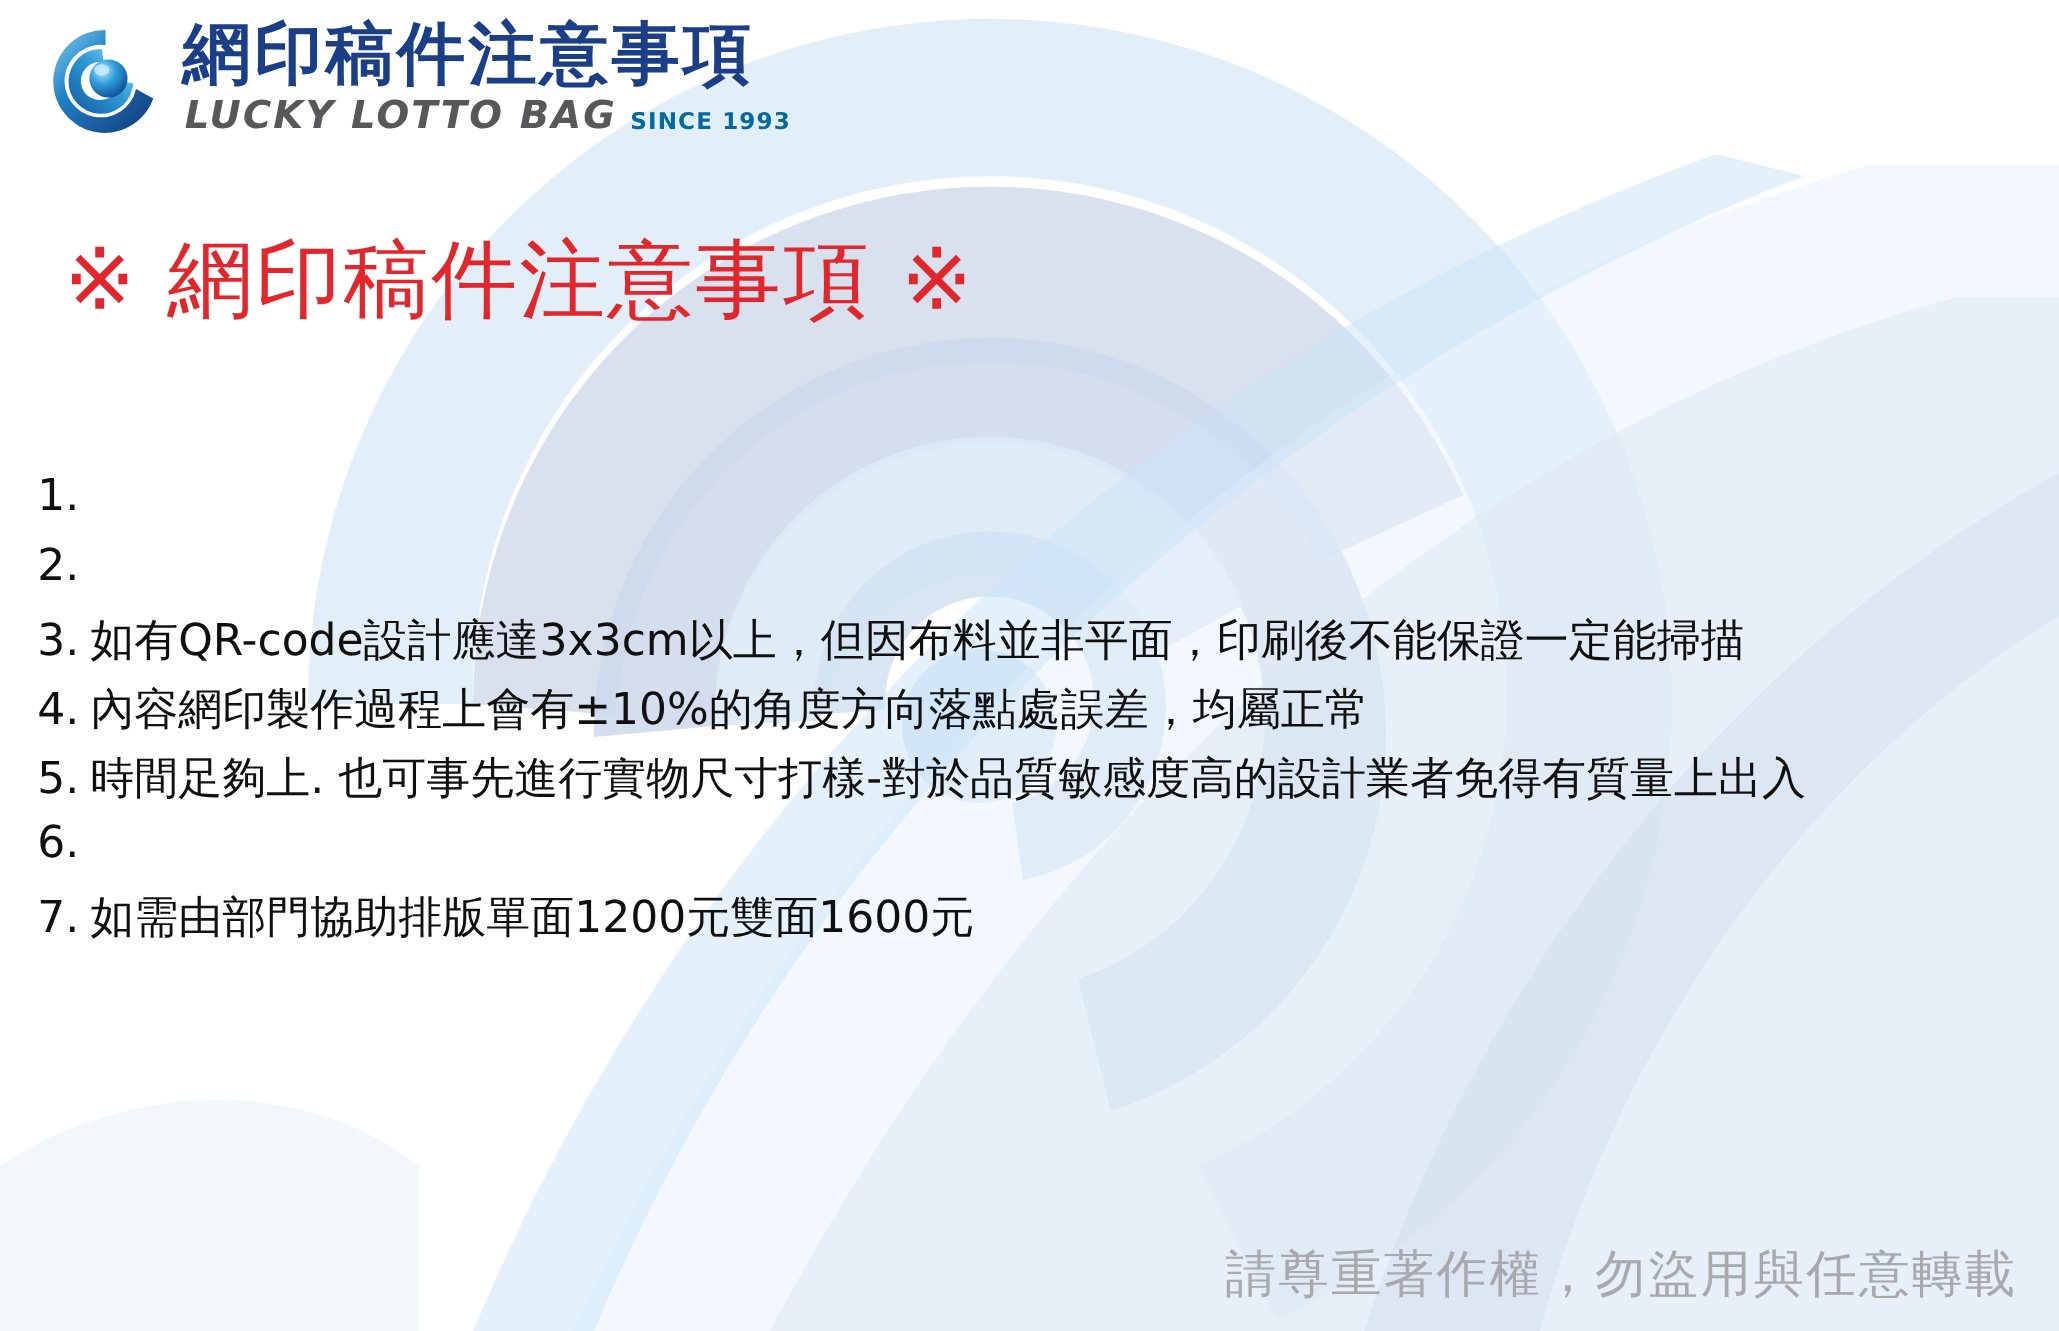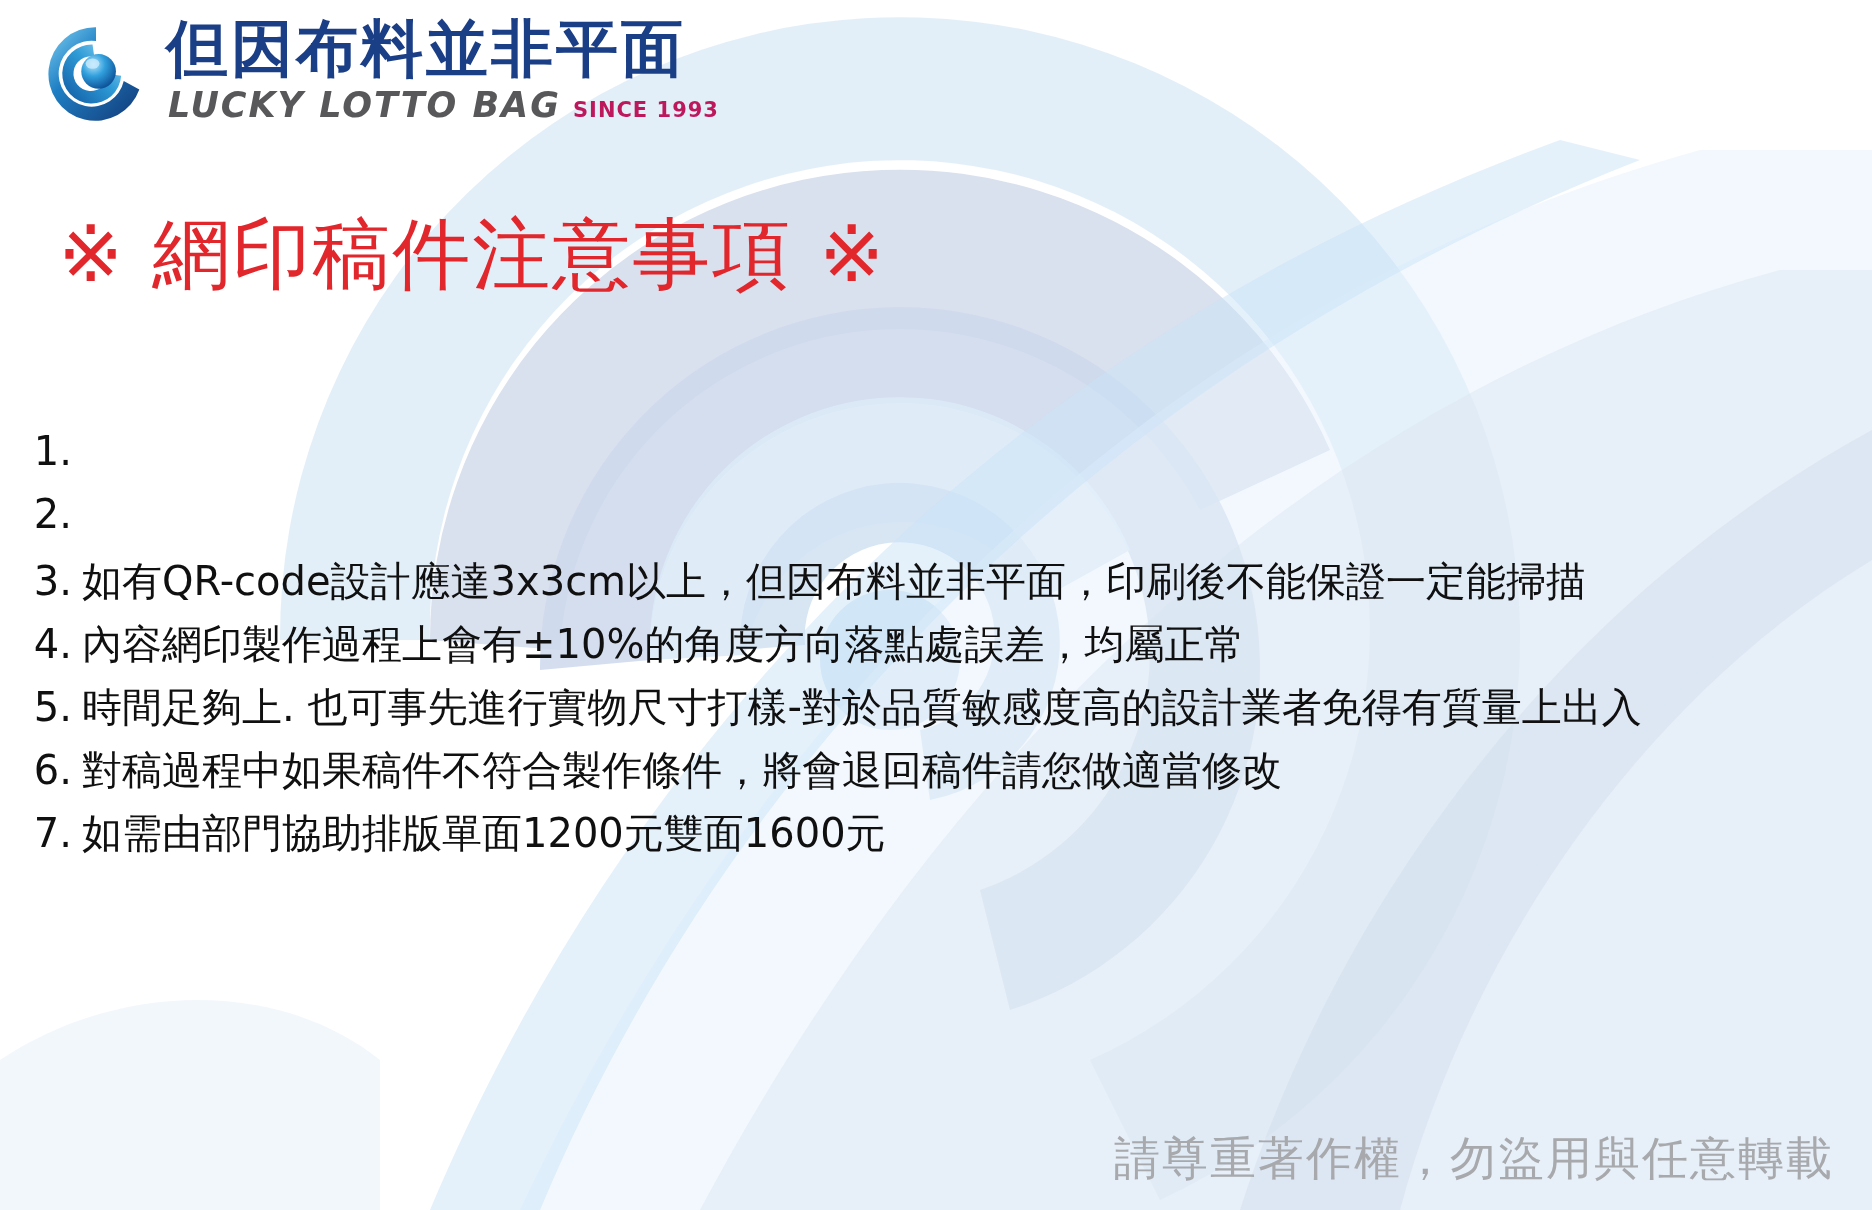--- a/index.html
+++ b/index.html
@@ -71,21 +71,21 @@
     font-style: italic;
     color: #58585a;
     letter-spacing: 2px;
     white-space: nowrap;
     text-align: center;
   }
   #brand-since {
     font-family: "DejaVu Sans", "Liberation Sans", sans-serif;
     font-size: 21px;
     font-weight: bold;
-    color: #be185d;
+    color: #0369a1;
     letter-spacing: 1px;
     margin-left: 12px;
     margin-bottom: 3px;
     white-space: nowrap;
   }
 
   
   #title {
     position: absolute;
     left: 58px;
@@ -206,21 +206,21 @@
                L 74 60
                A20 20 0 1 1 58 40 Z" fill="url(#gMid)"></path>
 
       <path d="M58 40 A20 20 0 0 1 78 58 L 66 58 A9 9 0 0 0 58 50 Z" fill="#1e78bd"></path>
 
       <circle cx="63" cy="57" r="20" fill="url(#gCore)"></circle>
       <ellipse cx="56" cy="48" rx="8" ry="6" fill="#cfeefd" opacity="0.75"></ellipse>
     </svg>
 
     <div id="logo-text-block">
-      <div id="brand-cn">但因布料並非平面</div>
+      <div id="brand-cn">網印稿件注意事項</div>
       <div id="brand-en-row">
         <span id="brand-en">LUCKY  LOTTO  BAG</span>
         <span id="brand-since">SINCE 1993</span>
       </div>
     </div>
   </div>
 
   <div id="title">※ 網印稿件注意事項 ※</div>
 
   <div id="notes">
@@ -243,21 +243,20 @@
       <span class="note-text">內容網印製作過程上會有±10%的角度方向落點處誤差，均屬正常</span>
     </div>
 
     <div class="note-row">
       <span class="note-index">5.</span>
       <span class="note-text">時間足夠上. 也可事先進行實物尺寸打樣-對於品質敏感度高的設計業者免得有質量上出入</span>
     </div>
 
     <div class="note-row">
       <span class="note-index">6.</span>
-      <span class="note-text">對稿過程中如果稿件不符合製作條件，將會退回稿件請您做適當修改</span>
     </div>
 
     <div class="note-row">
       <span class="note-index">7.</span>
       <span class="note-text">如需由部門協助排版單面1200元雙面1600元</span>
     </div>
 
   </div>
 
   <div id="footer">請尊重著作權，勿盜用與任意轉載</div>

